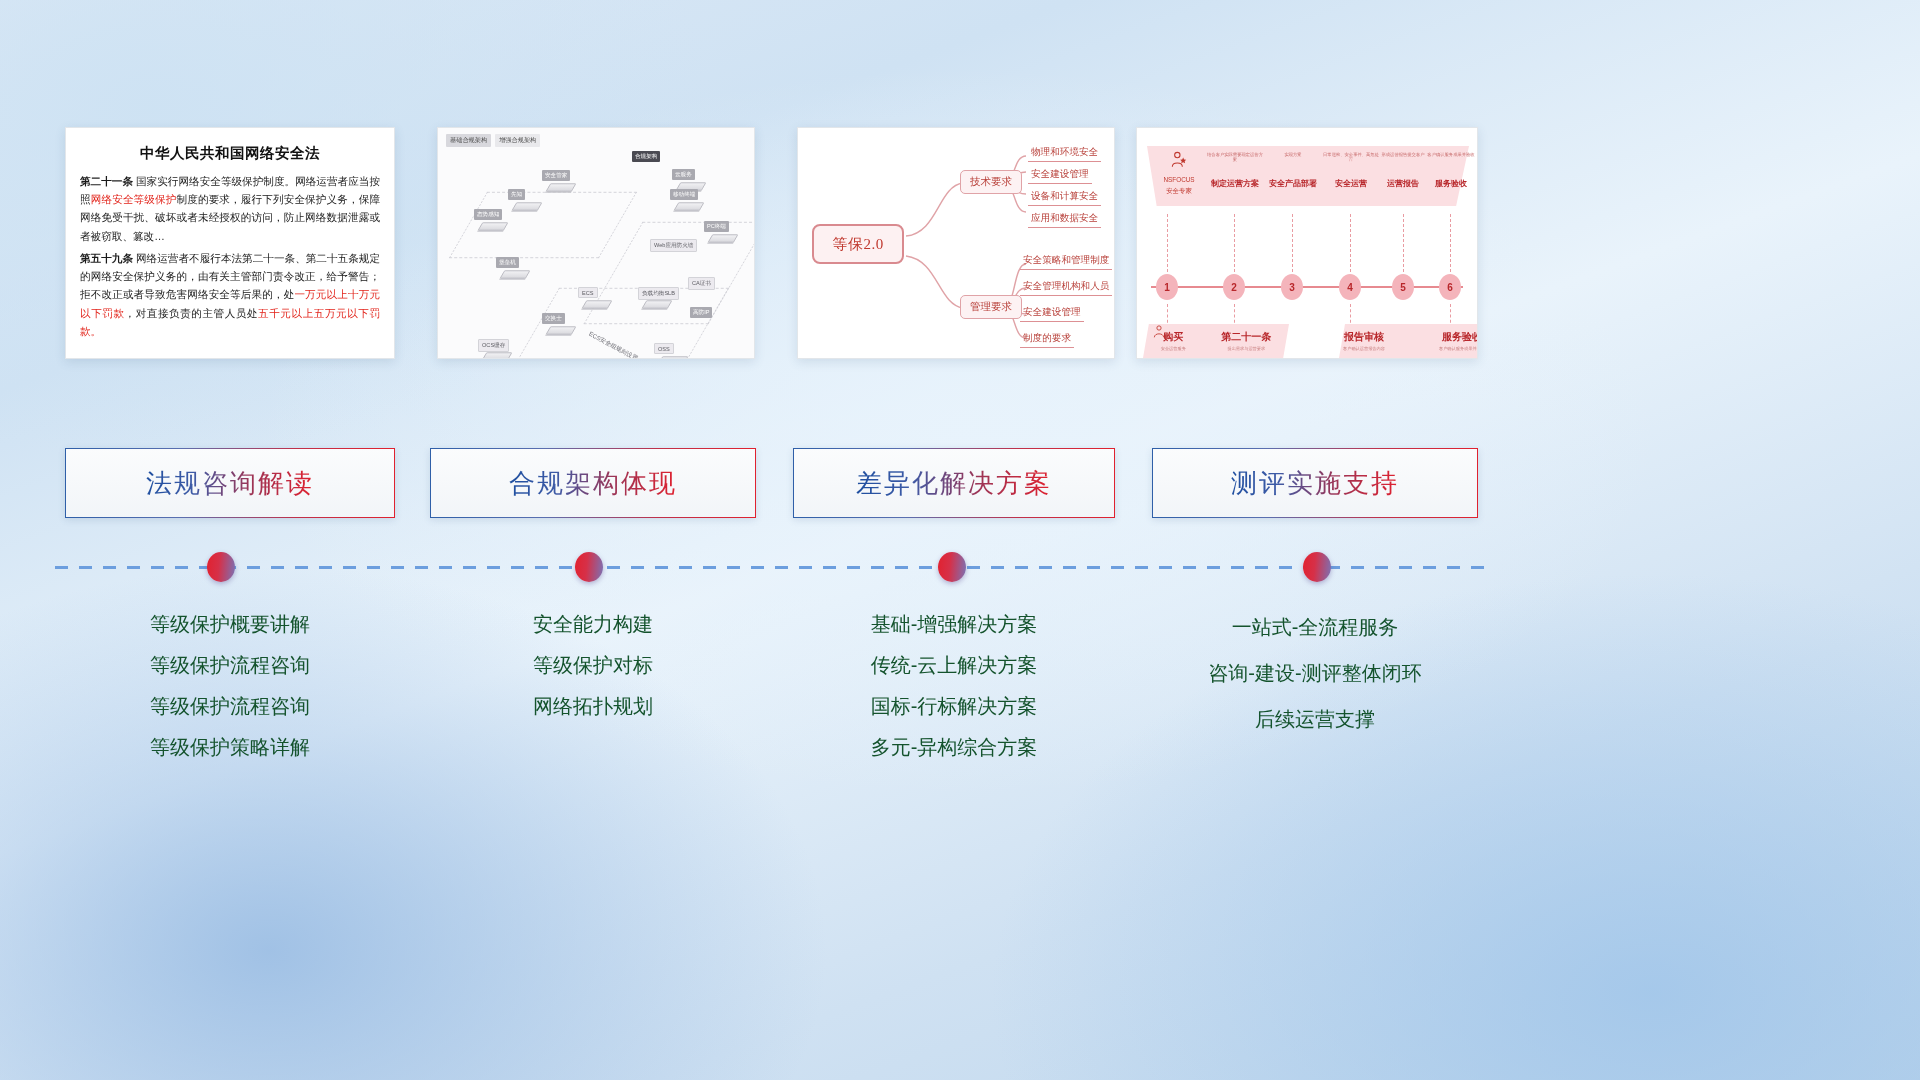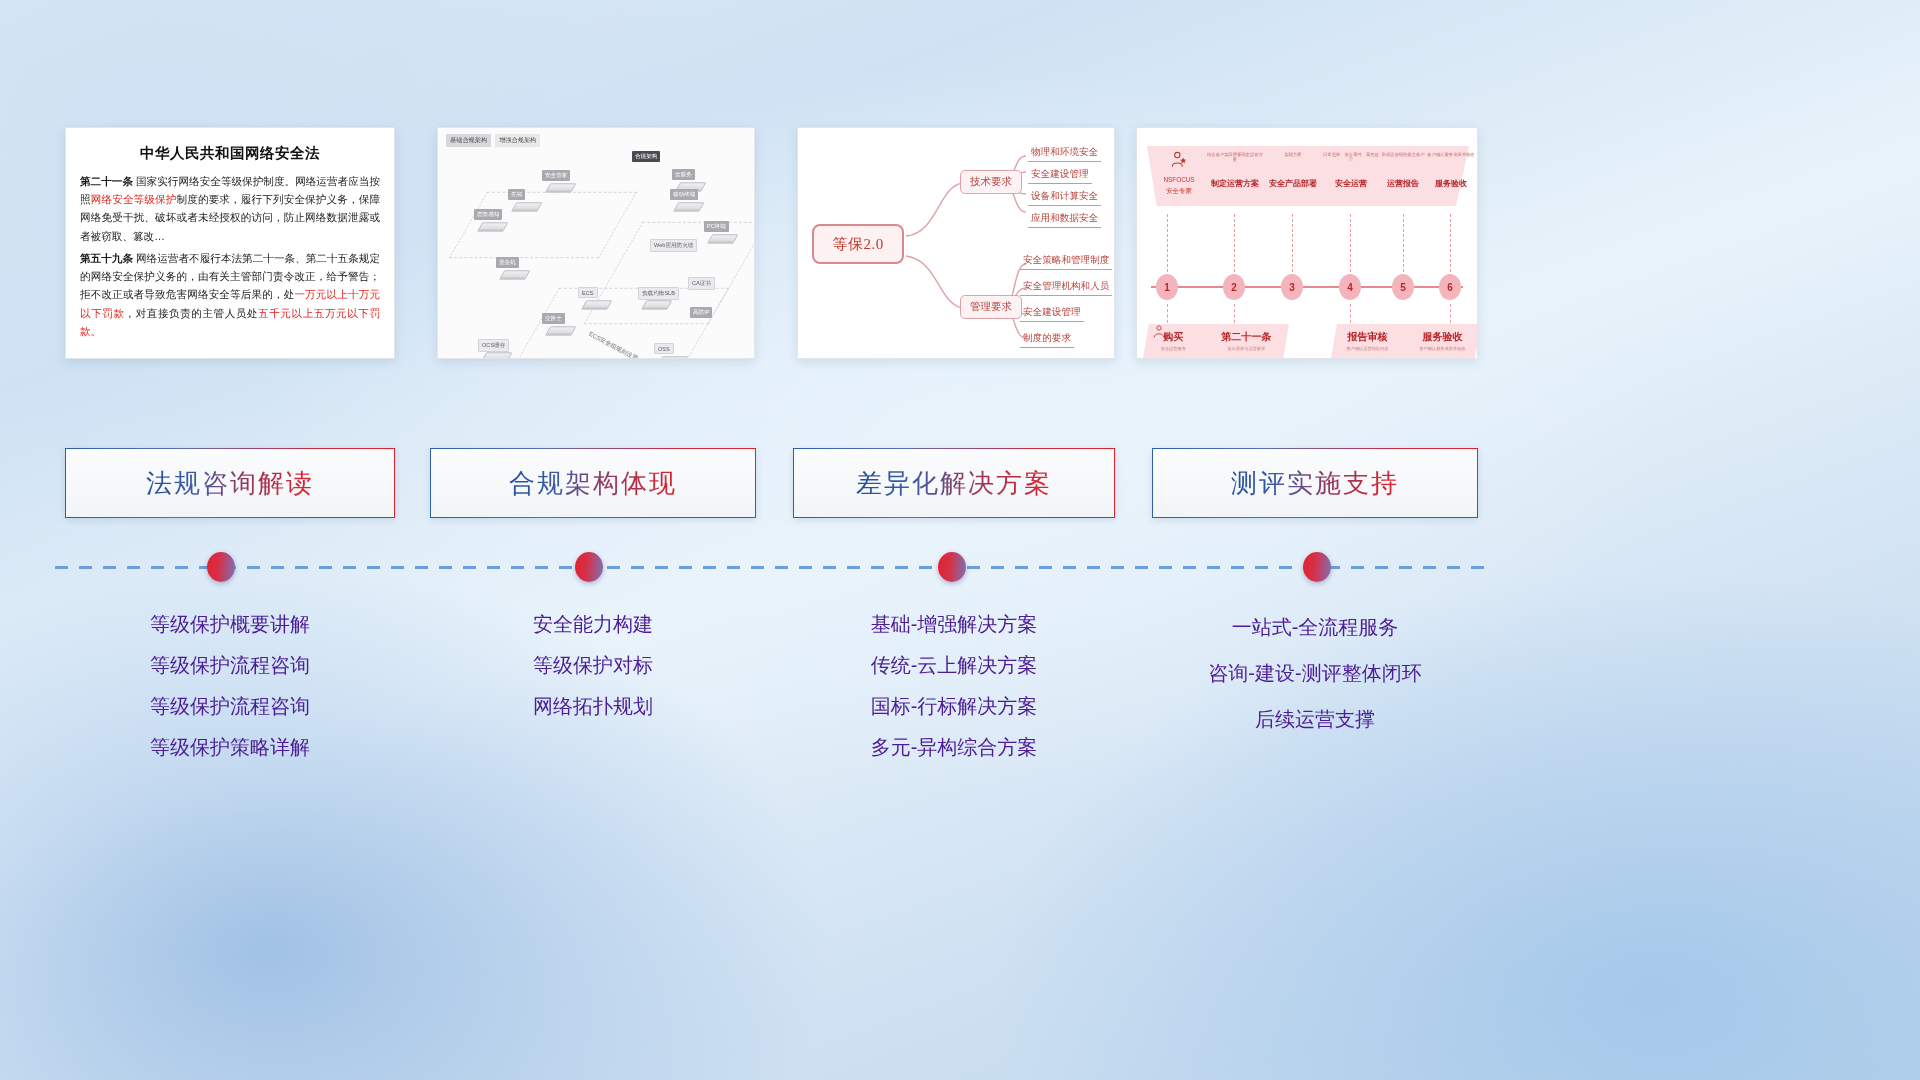--- a/index.html
+++ b/index.html
@@ -137,21 +137,21 @@
   .tdot {
     position:absolute; top:552px; width:28px; height:30px; border-radius:50%;
     background:linear-gradient(95deg,#e2212f 0%,#d63048 42%,#7b72b5 100%);
     box-shadow:0 2px 5px rgba(80,60,140,.35);
   }
   #tdot-1{ left:207px; } #tdot-2{ left:575px; }
   #tdot-3{ left:938px; } #tdot-4{ left:1303px; }
 
   
   .col { position:absolute; top:604px; text-align:center; }
-  .col .li { font-size:20px; color:#4c1d95; line-height:41px; white-space:nowrap;text-align:center; }
+  .col .li { font-size:20px; color:#14532d; line-height:41px; white-space:nowrap;text-align:center; }
   #col-1{ left:65px;   width:330px; }
   #col-2{ left:430px;  width:326px; }
   #col-3{ left:793px;  width:322px; }
   #col-4{ left:1152px; width:326px; }
   #col-4 .li { line-height:46px; }
 </style>
 </head>
 <body>
 
 <div class="stage">
@@ -339,21 +339,21 @@
         <div class="fi">
           <div class="a">购买</div>
           <div class="b">安全运营服务</div>
         </div>
         <div class="fi">
           <div class="a">第二十一条</div>
           <div class="b">提出需求与运营要求</div>
         </div>
       </div>
 
-      <div class="nf-foot" style="left:194px;top:196px;width:150px;">
+      <div class="nf-foot" style="left:202px;top:196px;width:150px;justify-content:space-between;">
         <div class="fi">
           <div class="a">报告审核</div>
           <div class="b">客户确认运营报告内容</div>
         </div>
         <div class="fi">
           <div class="a">服务验收</div>
           <div class="b">客户确认服务成果并验收</div>
         </div>
       </div>
 

